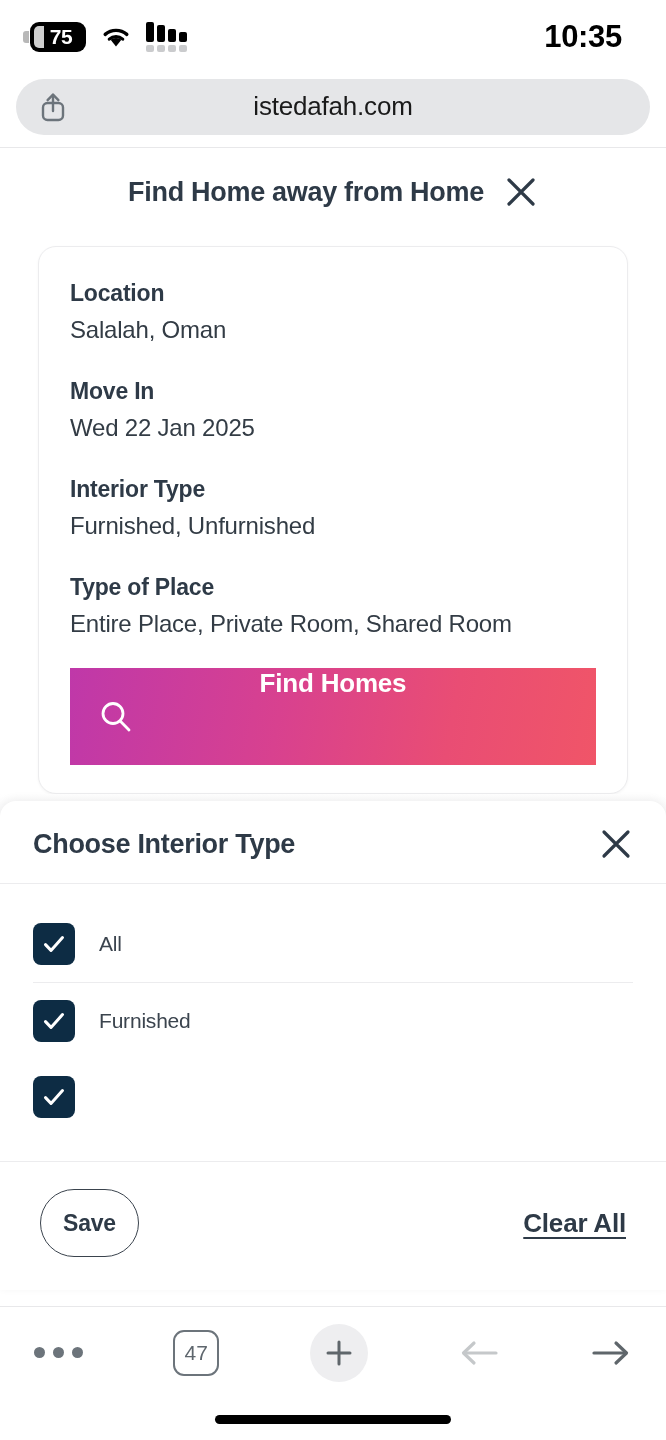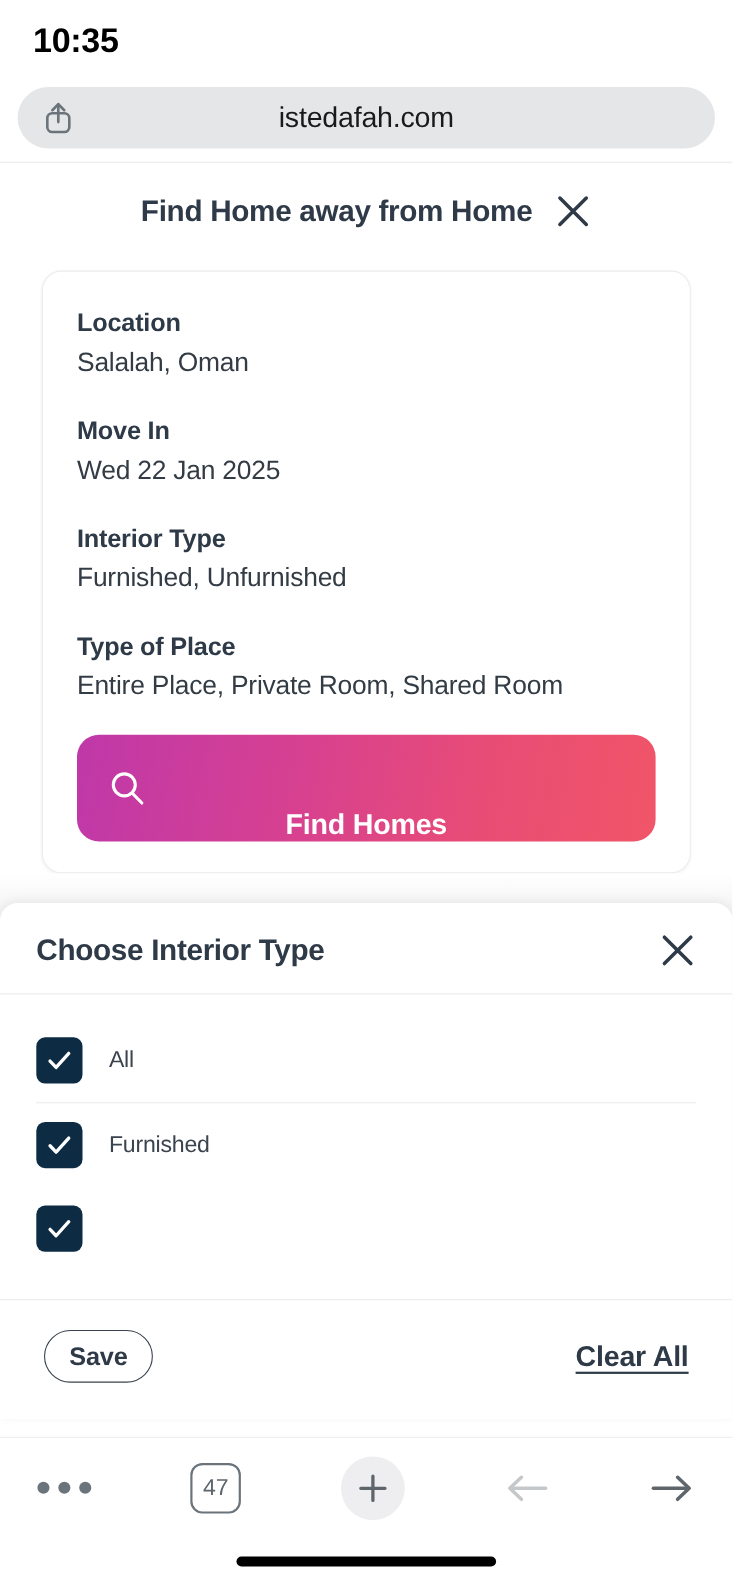--- a/index.html
+++ b/index.html
@@ -194,24 +194,24 @@
     font-weight: 400;
     color: #333c45;
     letter-spacing: -0.2px;
   }
 
   .find-btn {
     position: relative;
     width: 100%;
     height: 97px;
     border: none;
-    border-radius: 20px;
+    border-radius: 0;
     background: linear-gradient(100deg, #bf38a9 0%, #d8418f 40%, #e94d74 72%, #f05568 100%);
     display: flex;
-    align-items: flex-end;
+    align-items: flex-start;
     justify-content: center;
     cursor: pointer;
     font-family: inherit;
   }
   .find-btn-search {
     position: absolute;
     left: 28px;
     top: 50%;
     transform: translateY(-50%);
     width: 36px;
@@ -289,21 +289,21 @@
   .sheet-footer {
     margin-top: 26px;
     border-top: 1px solid #ececee;
     padding: 27px 40px 33px 40px;
     display: flex;
     align-items: center;
     justify-content: space-between;
   }
   .save-btn {
     min-width: 94px;
-    height: 48px;
+    height: 68px;
     padding: 0 22px;
     border: 1.6px solid #3a434d;
     border-radius: 34px;
     background: #fff;
     font-family: inherit;
     font-size: 23px;
     font-weight: 700;
     color: #2e3a47;
     cursor: pointer;
     letter-spacing: -0.2px;
@@ -368,20 +368,48 @@
     border-radius: 5px;
     background: #000;
   }
 </style>
 </head>
 <body>
 
 <div class="phone">
 
   <div class="status-bar">
+    <div class="status-left">
+      <div class="battery-pill">
+        <span class="battery-num">75</span>
+      </div>
+      <svg class="wifi-icon" viewBox="0 0 32 26">
+        <path d="M16 22.5 L10.6 15.8 a8.6 8.6 0 0 1 10.8 0 Z" fill="#000"></path>
+        <path d="M5.2 10.4 a16.4 16.4 0 0 1 21.6 0" stroke="#000" stroke-width="3.4" fill="none" stroke-linecap="round"></path>
+        <path d="M9.3 15.1 a10.4 10.4 0 0 1 13.4 0" stroke="#000" stroke-width="3.2" fill="none" stroke-linecap="round"></path>
+      </svg>
+      <div class="signal-icon">
+        <div class="signal-col">
+            <div class="sig-bar sig-1"></div>
+            <div class="sig-dot"></div>
+          </div>
+        <div class="signal-col">
+            <div class="sig-bar sig-2"></div>
+            <div class="sig-dot"></div>
+          </div>
+        <div class="signal-col">
+            <div class="sig-bar sig-3"></div>
+            <div class="sig-dot"></div>
+          </div>
+        <div class="signal-col">
+            <div class="sig-bar sig-4"></div>
+            <div class="sig-dot"></div>
+          </div>
+      </div>
+    </div>
     <div class="status-time">10:35</div>
   </div>
 
   <div class="url-bar-wrap">
     <div class="url-bar">
       <svg class="share-icon" viewBox="0 0 30 32">
         <rect x="5" y="12" width="20" height="17" rx="4.5" stroke="#6c747b" stroke-width="2.4" fill="none"></rect>
         <path d="M15 20 V4" stroke="#6c747b" stroke-width="2.4" stroke-linecap="round"></path>
         <path d="M9.6 9.2 L15 3.6 L20.4 9.2" stroke="#6c747b" stroke-width="2.4" fill="none" stroke-linecap="round" stroke-linejoin="round"></path>
       </svg>

